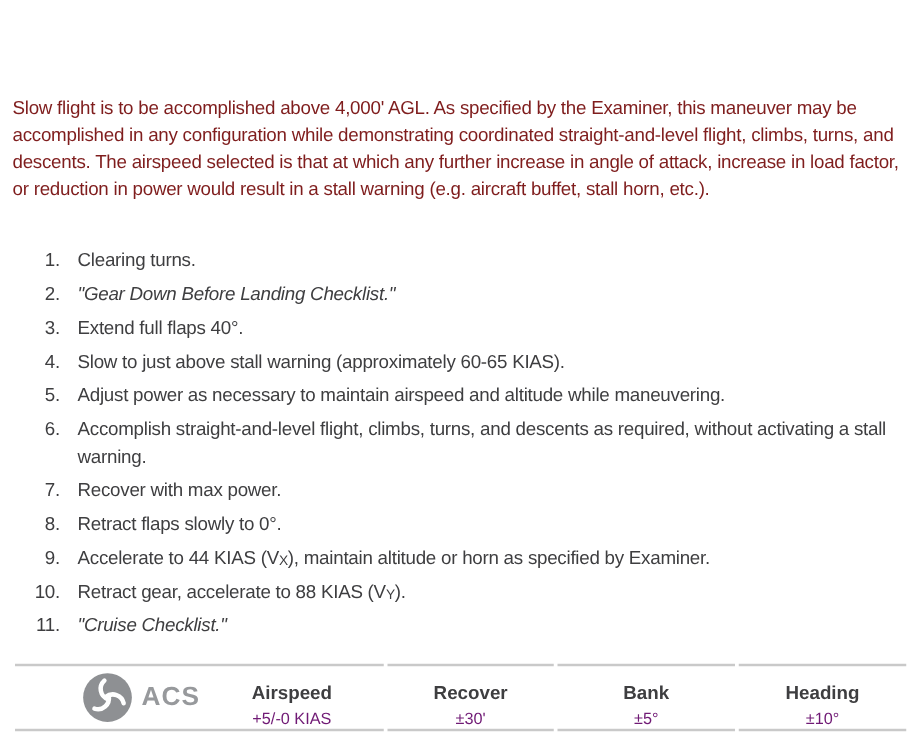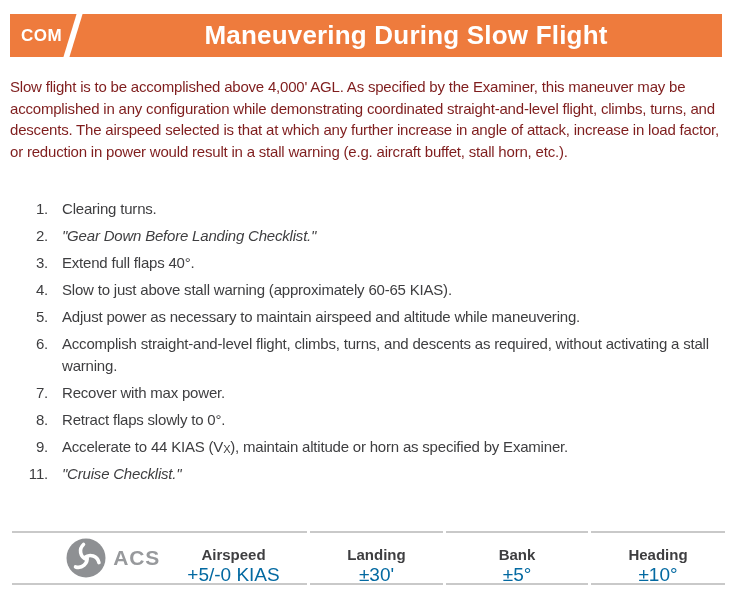--- a/index.html
+++ b/index.html
@@ -61,39 +61,32 @@
     height:54px; border-top:2px solid #c9c9c9; border-bottom:2px solid #c9c9c9;
     display:flex; flex-direction:column; align-items:center; justify-content:flex-end;
   }
   .fgap { width:3px; height:54px; }
   .cell-logo { width:148px; flex-direction:row; }
   .cell-airspeed { width:147px; }
   .cell-altitude { width:133px; }
   .cell-bank { width:142px; }
   .cell-heading { width:134px; }
   .flabel { font-weight:bold; font-size:15px; color:#3e3e40; line-height:18px; }
-  .fvalue { font-size:19px; color:#0369a1; line-height:17px; margin-top:2px; }
+  .fvalue { font-size:13px; color:#701a75; line-height:17px; margin-top:2px; }
   .acs-text {
     color:#97999c; font-weight:bold; font-size:21px; letter-spacing:0.8px;
     margin-left:7px;
   }
   .logo-svg { display:block; }
 </style>
 </head>
 <body>
 
 <div class="page">
 
-  <div class="banner">
-    <div class="com-badge">
-      <span>COM</span>
-    </div>
-    <div class="slash"></div>
-    <div class="banner-title">Maneuvering During Slow Flight</div>
-  </div>
 
   <p class="intro">Slow flight is to be accomplished above 4,000' AGL. As specified by the Examiner, this maneuver may be accomplished in any configuration while demonstrating coordinated straight-and-level flight, climbs, turns, and descents. The airspeed selected is that at which any further increase in angle of attack, increase in load factor, or reduction in power would result in a stall warning (e.g. aircraft buffet, stall horn, etc.).</p>
 
   <ol class="checklist">
     <li>
       <span class="num">1.</span>
       <span class="itext">Clearing turns.</span>
     </li>
     <li>
       <span class="num">2.</span>
@@ -121,20 +114,24 @@
     </li>
     <li>
       <span class="num">8.</span>
       <span class="itext">Retract flaps slowly to 0°.</span>
     </li>
     <li>
       <span class="num">9.</span>
       <span class="itext"><span>Accelerate to 44 KIAS (V</span><sub>X</sub><span>), maintain altitude or horn as specified by Examiner.</span></span>
     </li>
     <li>
+      <span class="num">10.</span>
+      <span class="itext"><span>Retract gear, accelerate to 88 KIAS (V</span><sub>Y</sub><span>).</span></span>
+    </li>
+    <li>
       <span class="num">11.</span>
       <span class="itext italic">"Cruise Checklist."</span>
     </li>
   </ol>
 
   <div class="footer">
     <div class="fcell cell-logo">
       <svg class="logo-svg" width="40" height="40" viewBox="0 0 40 40">
         <circle cx="20" cy="20" r="19.5" fill="#8e9093"></circle>
         <g stroke="#ffffff" stroke-width="3.6" fill="none" stroke-linecap="round">
@@ -145,21 +142,21 @@
       </svg>
       <span class="acs-text">ACS</span>
     </div>
 
     <div class="fcell cell-airspeed">
       <div class="flabel">Airspeed</div>
       <div class="fvalue">+5/-0 KIAS</div>
     </div>
     <div class="fgap"></div>
     <div class="fcell cell-altitude">
-      <div class="flabel">Landing</div>
+      <div class="flabel">Recover</div>
       <div class="fvalue">±30'</div>
     </div>
     <div class="fgap"></div>
     <div class="fcell cell-bank">
       <div class="flabel">Bank</div>
       <div class="fvalue">±5°</div>
     </div>
     <div class="fgap"></div>
     <div class="fcell cell-heading">
       <div class="flabel">Heading</div>

